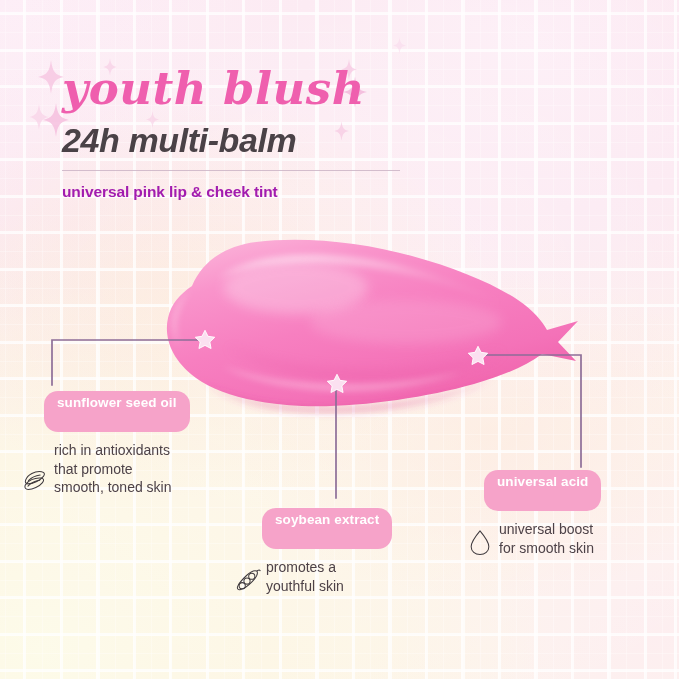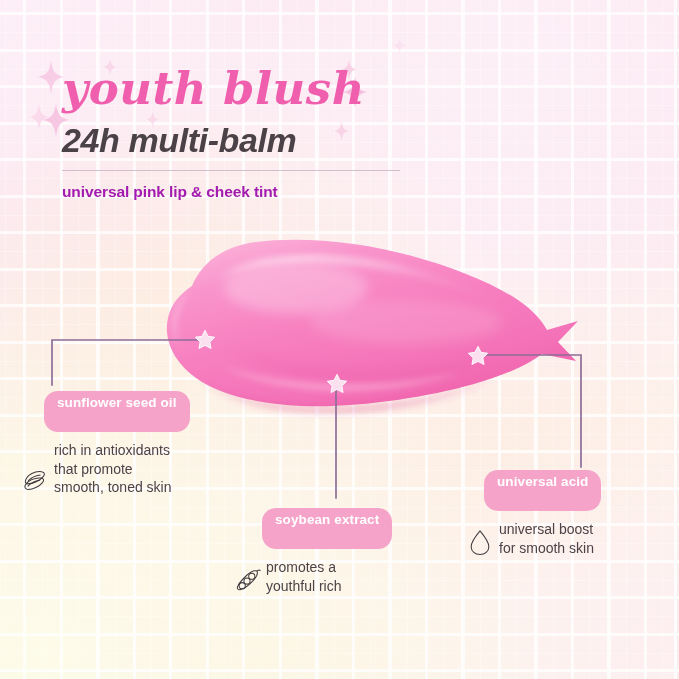--- a/index.html
+++ b/index.html
@@ -310,21 +310,21 @@
       <span class="ico">
         <svg viewBox="0 0 32 32" fill="none" stroke="#3f3a3e" stroke-width="1.1" stroke-linecap="round" stroke-linejoin="round">
           <path d="M26.5 6.5 C24 5.4 20 7 15.5 11.2 C11 15.4 7 20.2 6 23 C5.2 25.2 6.4 26.6 8.6 26.3 C12 25.8 17.5 22 21.8 17.5 C26 13 28 8.6 26.5 6.5 Z"></path>
           <circle cx="21.1" cy="12.0" r="3.3"></circle>
           <circle cx="16.0" cy="17.1" r="3.3"></circle>
           <circle cx="10.9" cy="22.1" r="3.3"></circle>
           <path d="M27 6.1 C28.6 5.2 29.6 5.4 30 6"></path>
         </svg>
       </span>
       <span class="desc">promotes a
-youthful rich</span>
+youthful skin</span>
     </div>
   </div>
 
   <div class="callout c-hyaluronic">
     <div class="badge">universal acid</div>
     <div class="desc-row">
       <span class="ico">
         <svg viewBox="0 0 28 32" fill="none" stroke="#3f3a3e" stroke-width="1.1" stroke-linecap="round" stroke-linejoin="round">
           <path d="M14 4 C14 4 4.5 15.3 4.5 21 C4.5 26.2 8.7 29.5 14 29.5 C19.3 29.5 23.5 26.2 23.5 21 C23.5 15.3 14 4 14 4 Z"></path>
         </svg>

